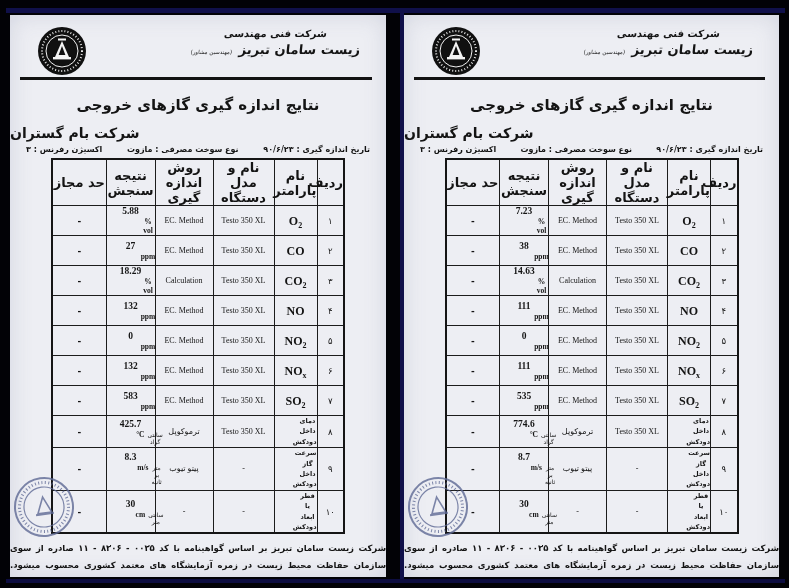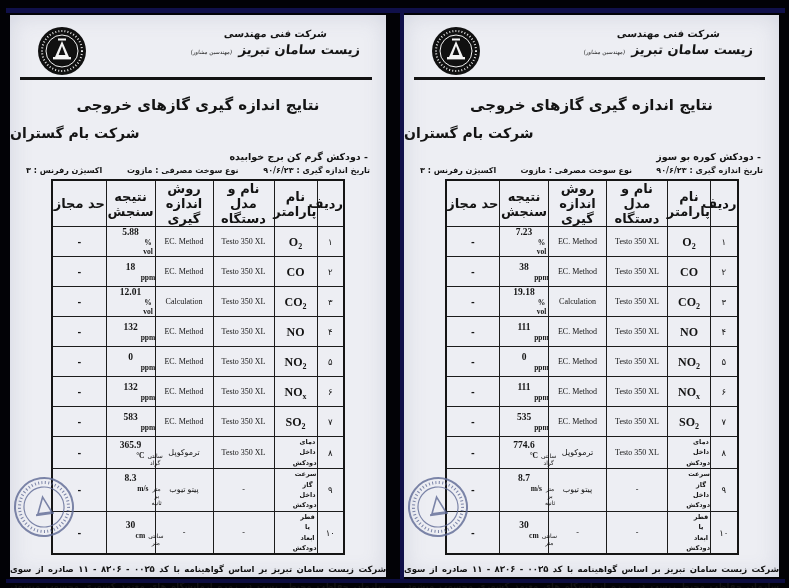--- a/index.html
+++ b/index.html
@@ -75,21 +75,20 @@
         <div class="b2">
           <span>زیست سامان تبریز</span>
           <span class="bsmall">(مهندسین مشاور)</span>
         </div>
       </div>
       <div class="rule"></div>
     </header>
 
     <h1 class="title">نتایج اندازه گیری گازهای خروجی</h1>
     <h2 class="company">شرکت بام گستران</h2>
-    <div class="chimney">- دودکش گرم کن برج خوابیده</div>
 
     <div class="meta">
       <span class="m-date">تاریخ اندازه گیری : ۹۰/۶/۲۳</span>
       <span class="m-fuel">نوع سوخت مصرفی : مازوت</span>
       <span class="m-oxy">اکسیژن رفرنس : ۳</span>
     </div>
 
     <table class="tbl">
       <colgroup>
         <col style="width:27px">
@@ -129,38 +128,38 @@
   </tr>
           <tr>
     <td class="c-no">۲</td>
     <td class="c-param">
       <span class="chem"><span class="base">CO</span><sub class="sub"></sub></span>
       
     </td>
     <td class="c-dev">Testo 350 XL</td>
     <td class="c-met">EC. Method</td>
     <td class="c-res">
-      <div class="val">18</div>
+      <div class="val">27</div>
       <div class="unit">
                 <span class="u-en">ppm</span>
                 <span class="u-fa"></span>
               </div>
     </td>
     <td class="c-lim">-</td>
   </tr>
           <tr>
     <td class="c-no">۳</td>
     <td class="c-param">
       <span class="chem"><span class="base">CO</span><sub class="sub">2</sub></span>
       
     </td>
     <td class="c-dev">Testo 350 XL</td>
     <td class="c-met">Calculation</td>
     <td class="c-res">
-      <div class="val">12.01</div>
+      <div class="val">18.29</div>
       <div class="unit">
                 <span class="u-en">% vol</span>
                 <span class="u-fa"></span>
               </div>
     </td>
     <td class="c-lim">-</td>
   </tr>
           <tr>
     <td class="c-no">۴</td>
     <td class="c-param">
@@ -234,21 +233,21 @@
     <td class="c-param">
 
       <span class="fa">
                 <span class="fa1">دمای داخل</span>
                 <span class="fa2">دودکش</span>
               </span>
     </td>
     <td class="c-dev">Testo 350 XL</td>
     <td class="c-met">ترموکوپل</td>
     <td class="c-res">
-      <div class="val">365.9</div>
+      <div class="val">425.7</div>
       <div class="unit">
                 <span class="u-en">°C</span>
                 <span class="u-fa">سانتی گراد</span>
               </div>
     </td>
     <td class="c-lim">-</td>
   </tr>
           <tr>
     <td class="c-no">۹</td>
     <td class="c-param">
@@ -326,21 +325,20 @@
         <div class="b2">
           <span>زیست سامان تبریز</span>
           <span class="bsmall">(مهندسین مشاور)</span>
         </div>
       </div>
       <div class="rule"></div>
     </header>
 
     <h1 class="title">نتایج اندازه گیری گازهای خروجی</h1>
     <h2 class="company">شرکت بام گستران</h2>
-    <div class="chimney">- دودکش کوره بو سوز</div>
 
     <div class="meta">
       <span class="m-date">تاریخ اندازه گیری : ۹۰/۶/۲۳</span>
       <span class="m-fuel">نوع سوخت مصرفی : مازوت</span>
       <span class="m-oxy">اکسیژن رفرنس : ۳</span>
     </div>
 
     <table class="tbl">
       <colgroup>
         <col style="width:27px">
@@ -397,21 +395,21 @@
   </tr>
           <tr>
     <td class="c-no">۳</td>
     <td class="c-param">
       <span class="chem"><span class="base">CO</span><sub class="sub">2</sub></span>
       
     </td>
     <td class="c-dev">Testo 350 XL</td>
     <td class="c-met">Calculation</td>
     <td class="c-res">
-      <div class="val">19.18</div>
+      <div class="val">14.63</div>
       <div class="unit">
                 <span class="u-en">% vol</span>
                 <span class="u-fa"></span>
               </div>
     </td>
     <td class="c-lim">-</td>
   </tr>
           <tr>
     <td class="c-no">۴</td>
     <td class="c-param">

